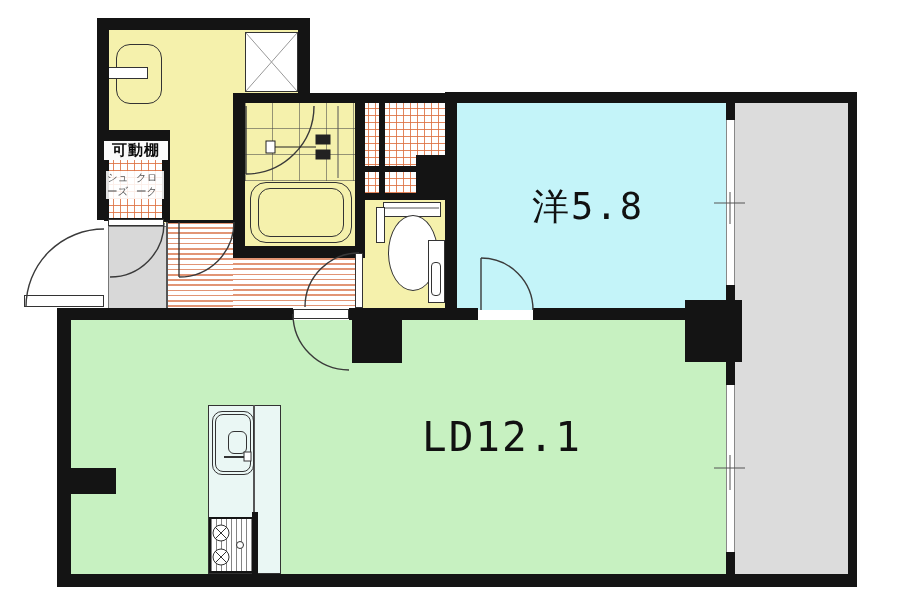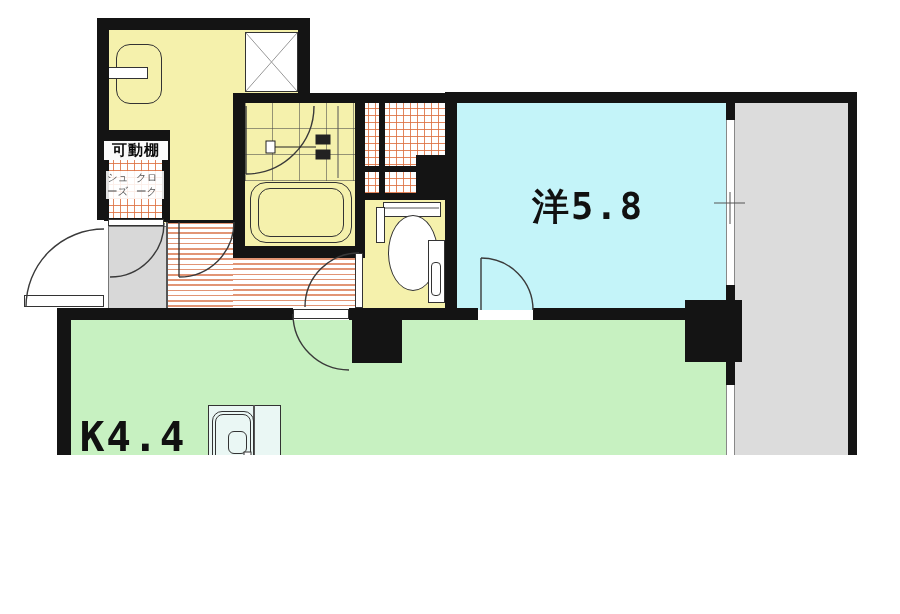--- a/index.html
+++ b/index.html
@@ -1,37 +1,37 @@
 <!DOCTYPE html>
 <html><head>
 <meta charset="utf-8">
 <style>
   html,body{margin:0;padding:0;background:#fff;}
-  .plan{position:relative;width:900px;height:455px;background:#ffffff;overflow:hidden;
+  .plan{position:relative;width:900px;height:614px;background:#ffffff;overflow:hidden;
         font-family:"DejaVu Sans",sans-serif;}
   .abs{position:absolute;}
   .wall{position:absolute;background:#141414;}
   .fill-yellow{position:absolute;background:#f5f1ac;}
   .fill-cyan{position:absolute;background:#c4f4f9;}
   .fill-green{position:absolute;background:#c7f1c1;}
   .fill-balcony{position:absolute;background:#dcdcdc;}
   .fill-genkan{position:absolute;background:#d8d8d8;border-top:1px solid #777;border-left:1px solid #777;}
   .hatch-orange{position:absolute;background-color:#fff;background-image:
       repeating-linear-gradient(0deg, rgba(221,112,64,.85) 0 1.3px, transparent 1.3px 7px),
       repeating-linear-gradient(90deg, rgba(221,112,64,.85) 0 1.3px, transparent 1.3px 7px);}
   .stripes{position:absolute;background-color:#fff;background-image:
       repeating-linear-gradient(180deg, rgba(224,143,109,.95) 0 1.6px, transparent 1.6px 5.2px);}
   .tilegrid{position:absolute;background-image:
       repeating-linear-gradient(90deg, rgba(70,70,70,.55) 0 1px, transparent 1px 27px),
       repeating-linear-gradient(0deg, rgba(70,70,70,.55) 0 1px, transparent 1px 26px);}
   .white-leaf{position:absolute;background:#fff;border:1px solid #333;box-sizing:border-box;}
   .win{position:absolute;background:#fff;border-left:1px solid #888;border-right:1px solid #888;box-sizing:border-box;}
   .fx{position:absolute;box-sizing:border-box;border:1.3px solid #333;}
   .rlabel{position:absolute;transform:translate(-50%,-50%);font-family:"DejaVu Sans Mono","DejaVu Sans",monospace;
-      font-weight:bold;color:#111;white-space:nowrap;letter-spacing:2px;}
+      font-weight:normal;color:#111;white-space:nowrap;letter-spacing:2px;}
   .slabel{position:absolute;display:flex;align-items:center;justify-content:center;
       font-size:10.5px;line-height:1.3;color:#555;}
   .slabel span{background:rgba(255,255,255,.88);padding:0 1px;}
   .shelf-band{position:absolute;background:#fafafa;display:flex;align-items:center;justify-content:center;
       font-weight:bold;font-size:15px;color:#0a0a0a;letter-spacing:1px;}
   svg.overlay{position:absolute;left:0;top:0;pointer-events:none;}
 </style>
 </head>
 <body>
 
@@ -154,15 +154,15 @@
   </svg>
 
   <div class="shelf-band" style="left:104px;top:141px;width:64px;height:19px;">
     <span>可動棚</span>
   </div>
   <div class="slabel" style="left:106px;top:163px;width:58px;height:44px;">
     <span>シューズ</span>
     <span>クローク</span>
   </div>
   <div class="rlabel" style="left:588px;top:207px;font-size:37px;">洋5.8</div>
-  <div class="rlabel" style="left:133px;top:437px;font-size:41px;">K4.4</div>
+  <div class="rlabel" style="left:502px;top:437px;font-size:41px;">LD12.1</div>
 
 </div>
 
 </body></html>

